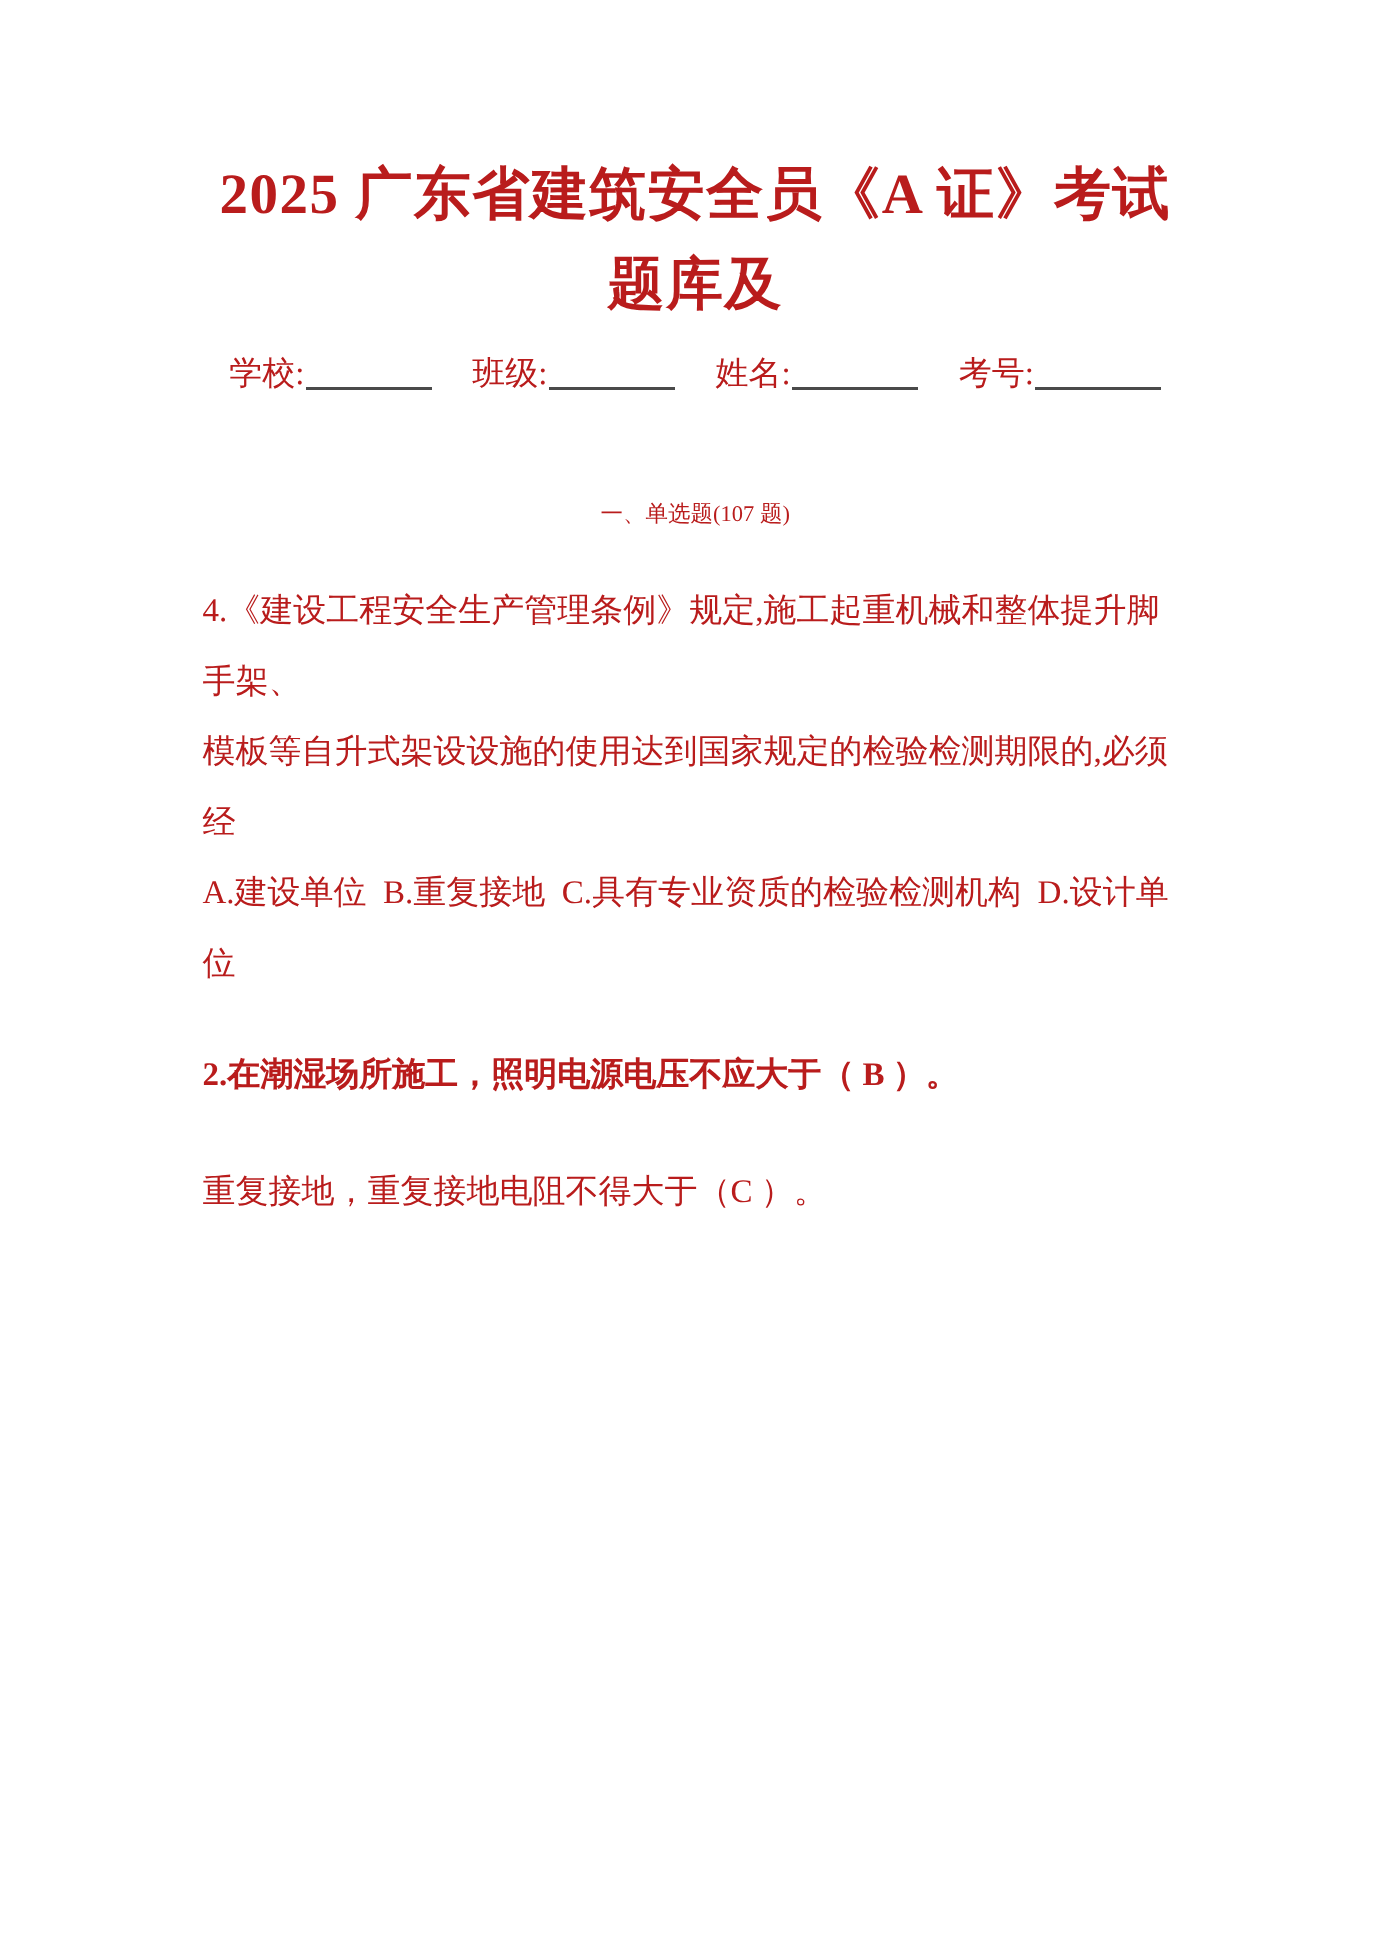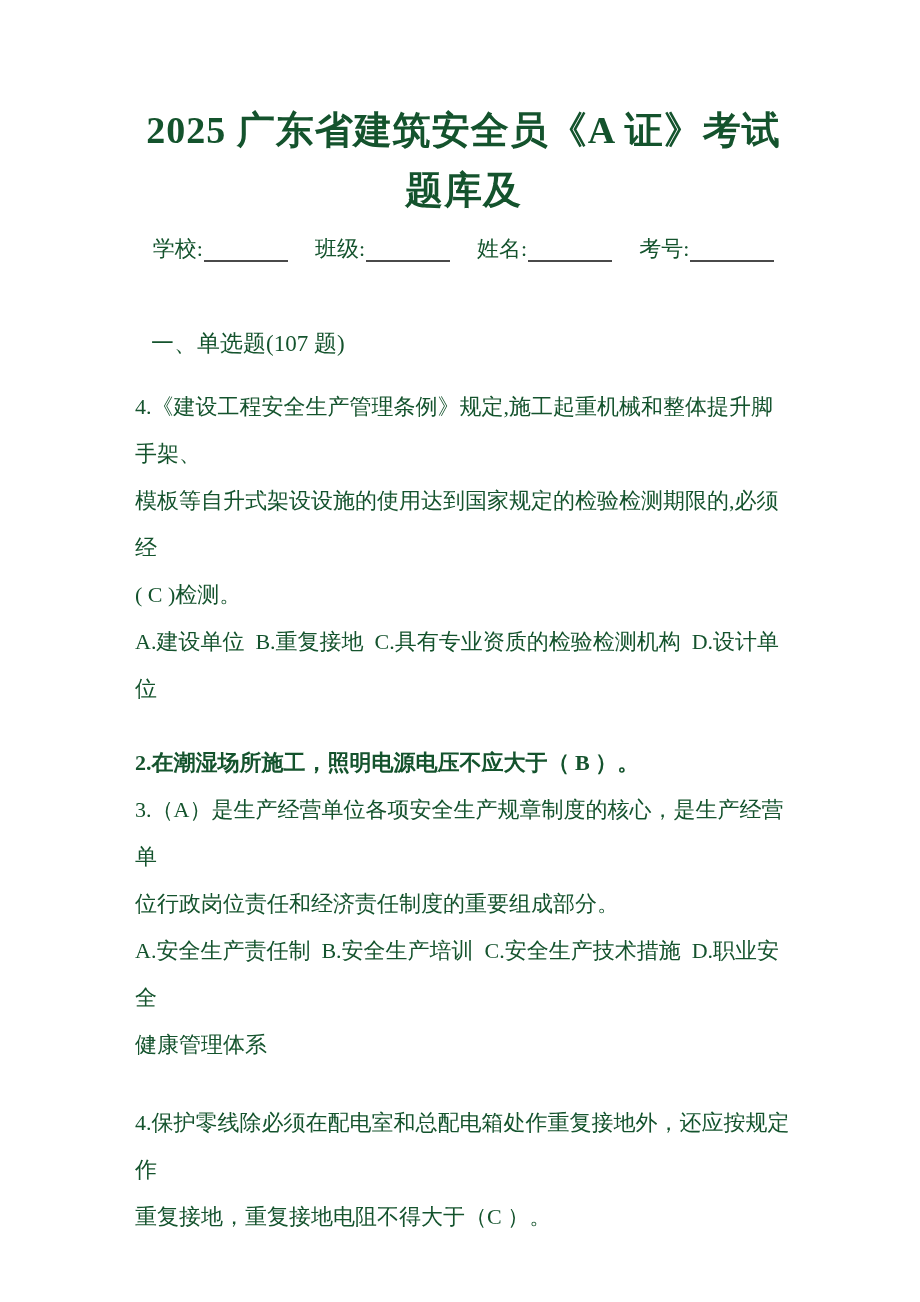--- a/index.html
+++ b/index.html
@@ -6,21 +6,21 @@
     margin: 0;
     padding: 0;
     background: #ffffff;
   }
   .page {
     position: relative;
     width: 920px;
     height: 1302px;
     margin: 0 auto;
     background: #ffffff;
-    color: #14532d;
+    color: #b91c1c;
     font-family: "Liberation Serif", "DejaVu Serif", serif;
     box-sizing: border-box;
     padding: 0 128px 0 135px;
     overflow: hidden;
   }
   .title {
     margin: 0;
     padding-top: 100px;
     font-size: 38px;
     font-weight: bold;
@@ -31,34 +31,35 @@
   .student-info {
     margin-top: 14px;
     display: flex;
     justify-content: center;
     align-items: flex-end;
     gap: 27px;
     font-size: 22px;
     line-height: 30px;
     white-space: nowrap;
   }
-  .student-field { display: inline-flex; align-items: center; }
+  .student-field { display: inline-flex; align-items: flex-start; }
   .blank {
     display: inline-block;
     width: 84px;
     height: 24px;
     border-bottom: 2px solid #4a4a4a;
     margin-left: 1px;
   }
   .section-heading {
     margin: 16px;
     margin-top: 56px;
-    font-size: 23px;
+    font-size: 15px;
     line-height: 47px;
     white-space: pre-wrap;
+    text-align: center;
   }
   .line {
     margin: 0;
     font-size: 22px;
     line-height: 47px;
     white-space: pre-wrap;
   }
   .question { margin: 0; }
   .q1 { margin-top: 2px; }
   .q2 { margin-top: 27px; font-weight: bold; }
@@ -91,34 +92,26 @@
       <span>考号:</span>
       <span class="blank"></span>
     </span>
   </div>
 
   <div class="section-heading">一、单选题(107 题)</div>
 
   <div class="question q1">
     <p class="line">4.《建设工程安全生产管理条例》规定,施工起重机械和整体提升脚手架、</p>
     <p class="line">模板等自升式架设设施的使用达到国家规定的检验检测期限的,必须经</p>
-    <p class="line">( C )检测。</p>
     <p class="line option">A.建设单位  B.重复接地  C.具有专业资质的检验检测机构  D.设计单位</p>
   </div>
 
   <div class="question q2">
     <p class="line">2.在潮湿场所施工，照明电源电压不应大于（ B ）。</p>
   </div>
 
-  <div class="question q3">
-    <p class="line">3.（A）是生产经营单位各项安全生产规章制度的核心，是生产经营单</p>
-    <p class="line">位行政岗位责任和经济责任制度的重要组成部分。</p>
-    <p class="line option">A.安全生产责任制  B.安全生产培训  C.安全生产技术措施  D.职业安全</p>
-    <p class="line option">健康管理体系</p>
-  </div>
 
   <div class="question q4">
-    <p class="line">4.保护零线除必须在配电室和总配电箱处作重复接地外，还应按规定作</p>
     <p class="line">重复接地，重复接地电阻不得大于（C ）。</p>
 
   </div>
 
 </div>
 
 </body></html>

